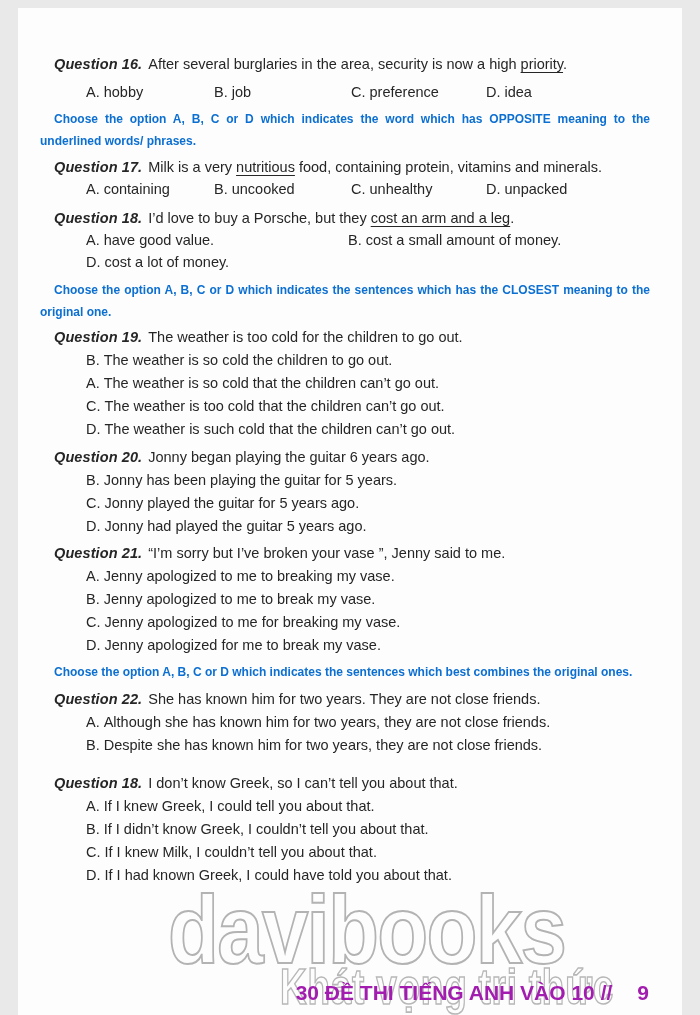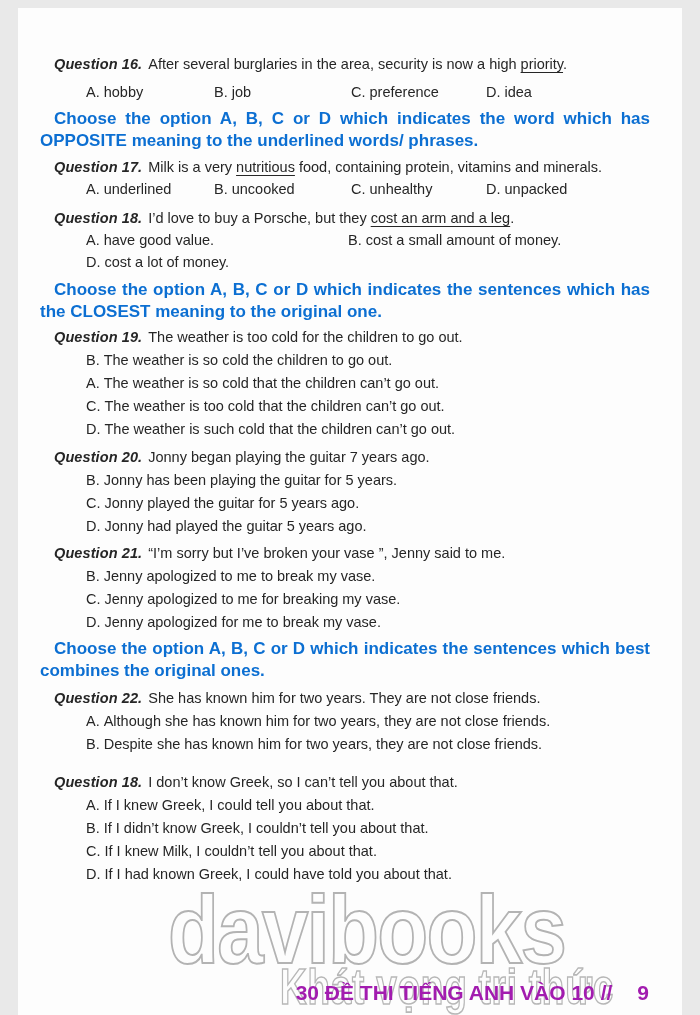--- a/index.html
+++ b/index.html
@@ -27,21 +27,21 @@
   .u { text-decoration: underline; text-decoration-thickness: 1px; text-underline-offset: 2.5px; }
   .opts { margin-left: 46px; }
   .row4 { display: grid; grid-template-columns: 128px 137px 135px auto; line-height: 22px; }
   .row2 { display: grid; grid-template-columns: 262px auto; line-height: 22px; }
   .list .opt { display: block; }
   .list { line-height: 23px; }
   .letter { margin-right: 4px; }
   .instr {
     color: #0c6fd2;
     font-weight: bold;
-    font-size: 17px;
+    font-size: 12px;
     text-align: justify;
     text-indent: 14px;
     line-height: 22px;
   }
   .mt1 { margin-top: 1px; }  .mt3 { margin-top: 3px; }
   .mt4 { margin-top: 4px; }  .mt5 { margin-top: 5px; }
   .mt6 { margin-top: 6px; }  .mt7 { margin-top: 7px; }
   .mt15 { margin-top: 15px; }
   .wm { position: absolute; inset: 0; z-index: 3; pointer-events: none; }
   .wm-brand {
@@ -80,21 +80,21 @@
       <div class="opt"><span class="letter">C.</span><span>preference</span></div>
       <div class="opt"><span class="letter">D.</span><span>idea</span></div>
     </div>
 
     <p class="instr mt5">Choose the option A, B, C or D which indicates the word which has OPPOSITE meaning to the underlined words/ phrases.</p>
 
     <p class="q mt4">
       <span class="qlabel">Question 17.</span><span class="stem"><span>Milk is a very </span><span class="u">nutritious</span><span> food, containing protein, vitamins and minerals.</span></span>
     </p>
     <div class="opts row4">
-      <div class="opt"><span class="letter">A.</span><span>underlined</span></div>
+      <div class="opt"><span class="letter">A.</span><span>containing</span></div>
       <div class="opt"><span class="letter">B.</span><span>uncooked</span></div>
       <div class="opt"><span class="letter">C.</span><span>unhealthy</span></div>
       <div class="opt"><span class="letter">D.</span><span>unpacked</span></div>
     </div>
 
     <p class="q mt7">
       <span class="qlabel">Question 18.</span><span class="stem"><span>I’d love to buy a Porsche, but they </span><span class="u">cost an arm and a leg</span><span>.</span></span>
     </p>
     <div class="opts row2">
       <div class="opt"><span class="letter">A.</span><span>have good value.</span></div>
@@ -108,32 +108,33 @@
       <span class="qlabel">Question 19.</span><span class="stem"><span>The weather is too cold for the children to go out.</span></span>
     </p>
     <div class="opts list mt1">
       <div class="opt"><span class="letter">B.</span><span>The weather is so cold the children to go out.</span></div>
       <div class="opt"><span class="letter">A.</span><span>The weather is so cold that the children can’t go out.</span></div>
       <div class="opt"><span class="letter">C.</span><span>The weather is too cold that the children can’t go out.</span></div>
       <div class="opt"><span class="letter">D.</span><span>The weather is such cold that the children can’t go out.</span></div>
     </div>
 
     <p class="q mt5">
-      <span class="qlabel">Question 20.</span><span class="stem"><span>Jonny began playing the guitar 7 years ago.</span></span>
+      <span class="qlabel">Question 20.</span><span class="stem"><span>Jonny began playing the guitar 6 years ago.</span></span>
     </p>
     <div class="opts list mt1">
       <div class="opt"><span class="letter">B.</span><span>Jonny has been playing the guitar for 5 years.</span></div>
       <div class="opt"><span class="letter">C.</span><span>Jonny played the guitar for 5 years ago.</span></div>
       <div class="opt"><span class="letter">D.</span><span>Jonny had played the guitar 5 years ago.</span></div>
     </div>
 
     <p class="q mt4">
       <span class="qlabel">Question 21.</span><span class="stem"><span>“I’m sorry but I’ve broken your vase ”, Jenny said to me.</span></span>
     </p>
     <div class="opts list mt1">
+      <div class="opt"><span class="letter">A.</span><span>Jenny apologized to me to breaking my vase.</span></div>
       <div class="opt"><span class="letter">B.</span><span>Jenny apologized to me to break my vase.</span></div>
       <div class="opt"><span class="letter">C.</span><span>Jenny apologized to me for breaking my vase.</span></div>
       <div class="opt"><span class="letter">D.</span><span>Jenny apologized for me to break my vase.</span></div>
     </div>
 
     <p class="instr mt4">Choose the option A, B, C or D which indicates the sentences which best combines the original ones.</p>
 
     <p class="q mt5">
       <span class="qlabel">Question 22.</span><span class="stem"><span>She has known him for two years. They are not close friends.</span></span>
     </p>

